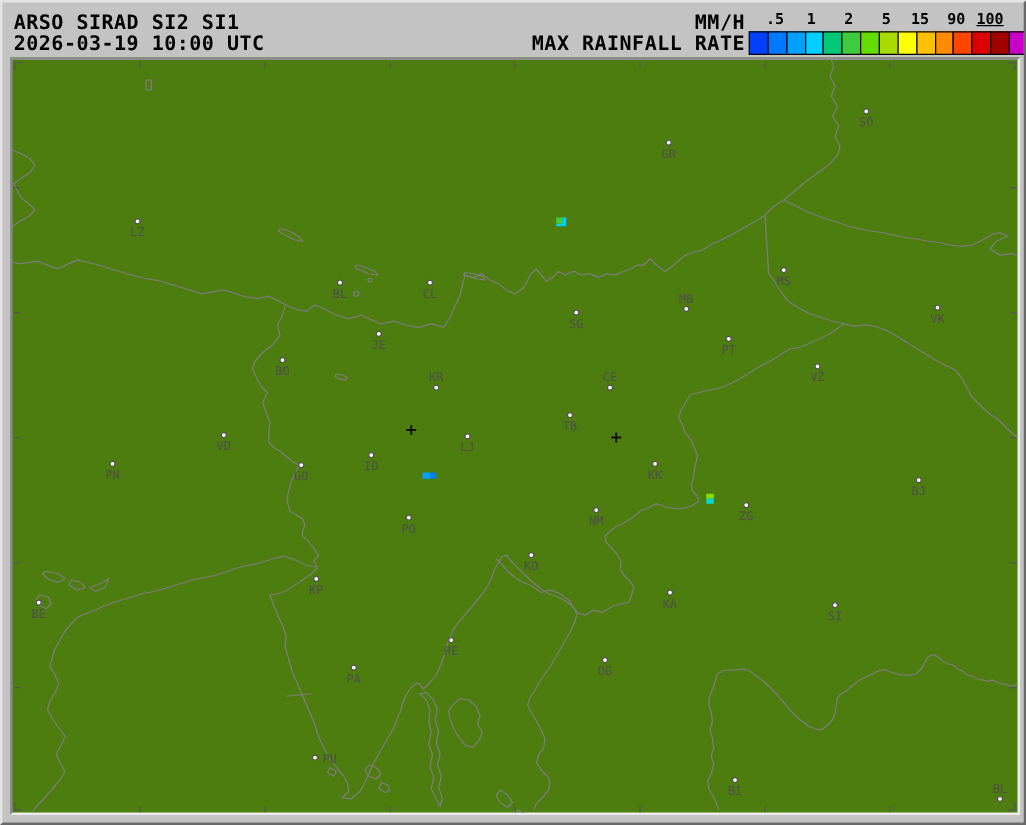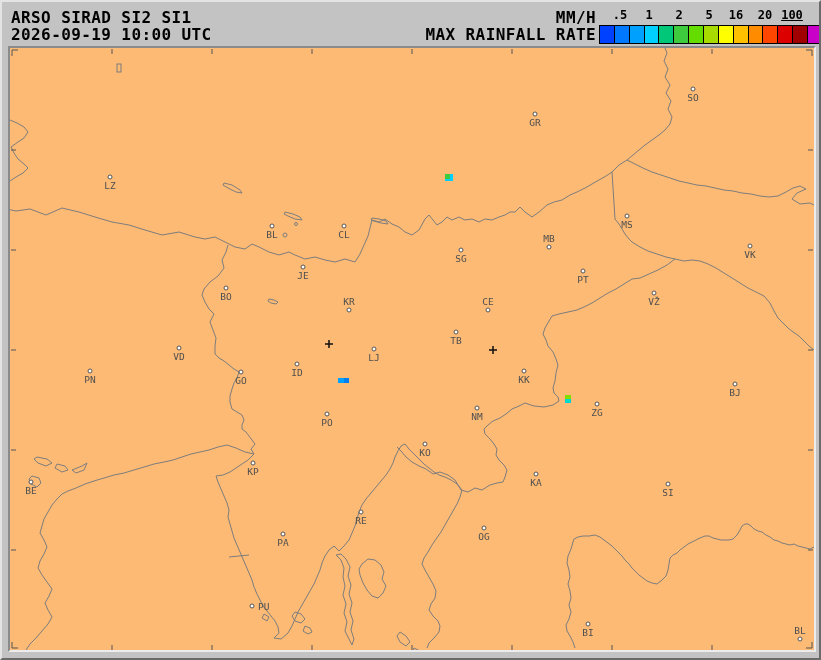--- a/index.html
+++ b/index.html
@@ -27,44 +27,44 @@
     position:absolute; left:597px; top:23px; width:224px; height:19px;
     display:flex;
   }
   #colorbar .cell{
     flex:1 1 auto; border:1px solid #000; margin-left:-1px; height:100%;
     box-sizing:border-box;
   }
   #colorbar .cell:first-child{margin-left:0;}
   #map-area{
     position:absolute; left:6px; top:44px; width:804px; height:602px;
-    background:#fdba74; box-sizing:content-box;
+    background:#4d7c0f; box-sizing:content-box;
     border-top:2px solid #8b8b8b; border-left:2px solid #8b8b8b;
     border-bottom:2px solid #ececec; border-right:2px solid #ececec;
   }
   svg text{font-family:"DejaVu Sans Mono","Liberation Mono",monospace;}
 </style>
 </head>
 <body>
 
 <div id="window">
 
   <span id="title1" class="hdr-text">ARSO SIRAD SI2 SI1</span>
-  <span id="title2" class="hdr-text">2026-09-19 10:00 UTC</span>
+  <span id="title2" class="hdr-text">2026-03-19 10:00 UTC</span>
 
   <span id="units-label" class="hdr-text">MM/H</span>
   <span id="legend-title" class="hdr-text">MAX RAINFALL RATE</span>
 
   <div id="scale-labels">
       <span class="scale-num" style="left: 618px;">.5</span>
       <span class="scale-num" style="left: 647px;">1</span>
       <span class="scale-num" style="left: 677px;">2</span>
       <span class="scale-num" style="left: 707px;">5</span>
-      <span class="scale-num" style="left: 734px;">16</span>
-      <span class="scale-num" style="left: 763px;">20</span>
+      <span class="scale-num" style="left: 734px;">15</span>
+      <span class="scale-num" style="left: 763px;">90</span>
       <span class="scale-num" style="left: 790px; text-decoration: underline;">100</span>
     </div>
 
   <div id="colorbar">
       <div class="cell" style="background: rgb(0, 64, 255);"></div>
       <div class="cell" style="background: rgb(0, 120, 255);"></div>
       <div class="cell" style="background: rgb(0, 160, 255);"></div>
       <div class="cell" style="background: rgb(0, 208, 255);"></div>
       <div class="cell" style="background: rgb(0, 200, 120);"></div>
       <div class="cell" style="background: rgb(62, 204, 62);"></div>

